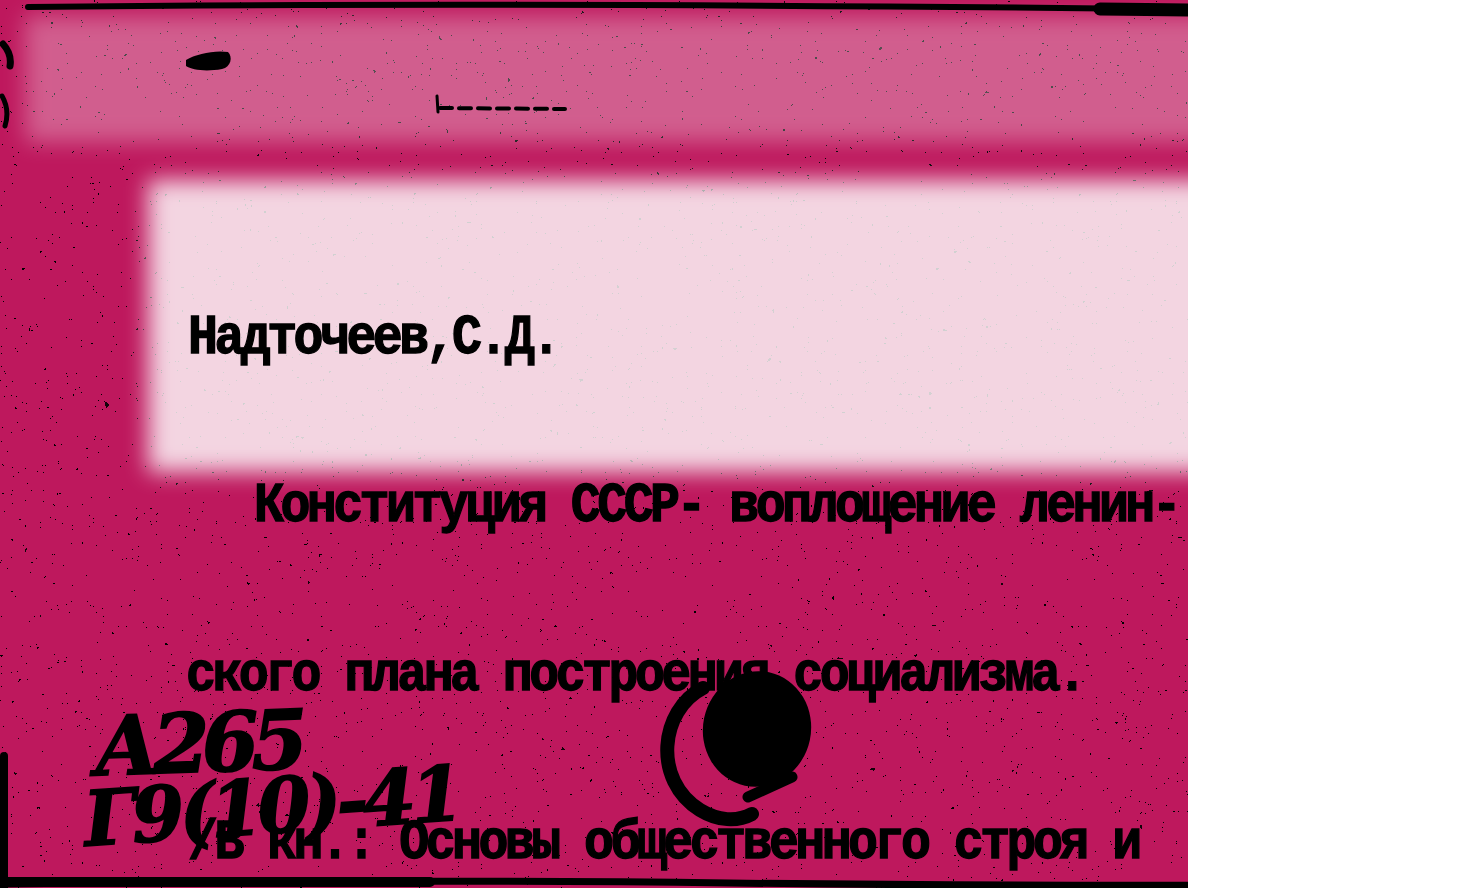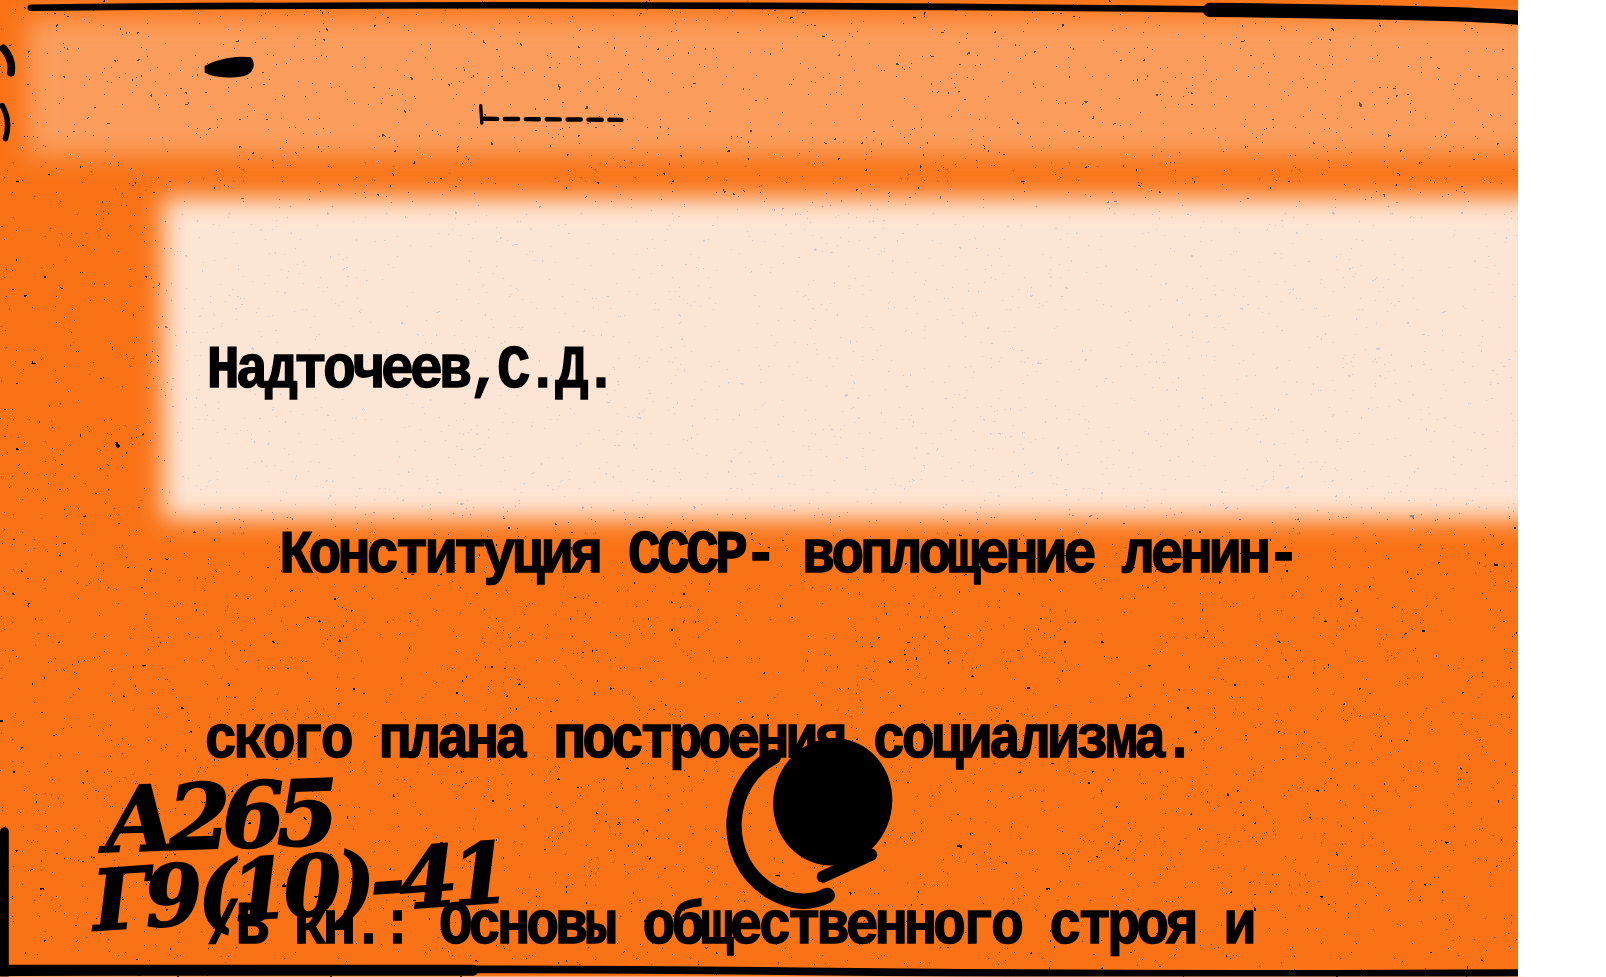--- a/index.html
+++ b/index.html
@@ -1,17 +1,17 @@
 <!DOCTYPE html>
 <html><head>
 <meta charset="utf-8">
 <style>
   html,body{margin:0;padding:0;background:#ffffff;}
   body{width:1460px;height:888px;overflow:hidden;}
-  .card{position:relative;width:1380px;height:888px;background:#f97316;overflow:hidden;
+  .card{position:relative;width:1188px;height:888px;background:#be185d;overflow:hidden;
         font-family:"Liberation Sans", sans-serif;}
   .noise,.marks{position:absolute;left:0;top:0;width:1460px;height:888px;pointer-events:none;}
   .patch{position:absolute;background:#ffffff;filter:blur(11px);}
   .patch-top{left:25px;top:16px;width:1390px;height:126px;opacity:.3;}
   .patch-text{left:148px;top:180px;width:1270px;height:292px;opacity:.82;}
 
   .typed{position:absolute;left:186px;top:198px;color:#000;
          font-family:"Liberation Mono", monospace;font-weight:700;
          font-size:50px;line-height:51px;letter-spacing:-3.6px;
          -webkit-text-stroke:1.2px #000;

